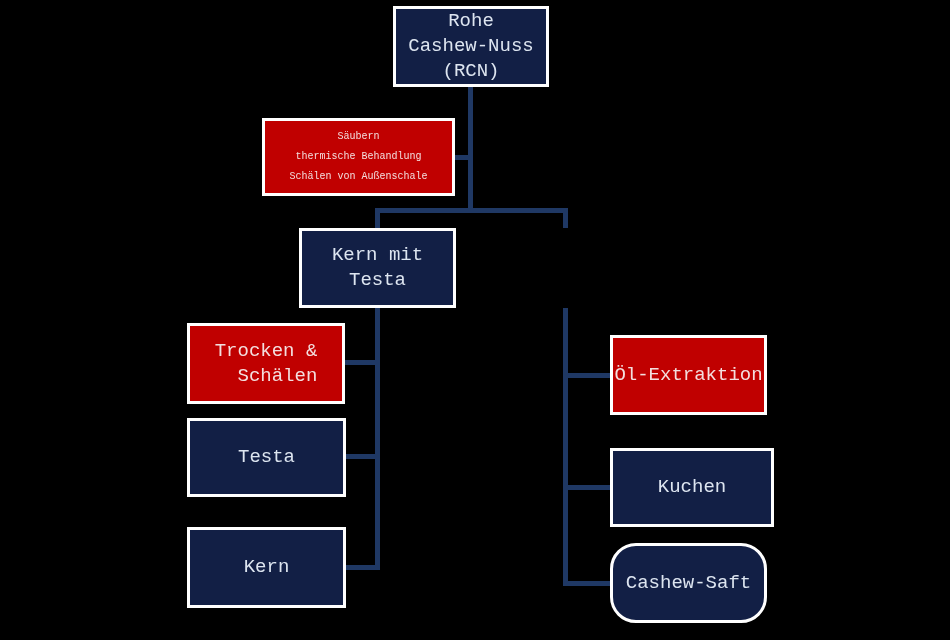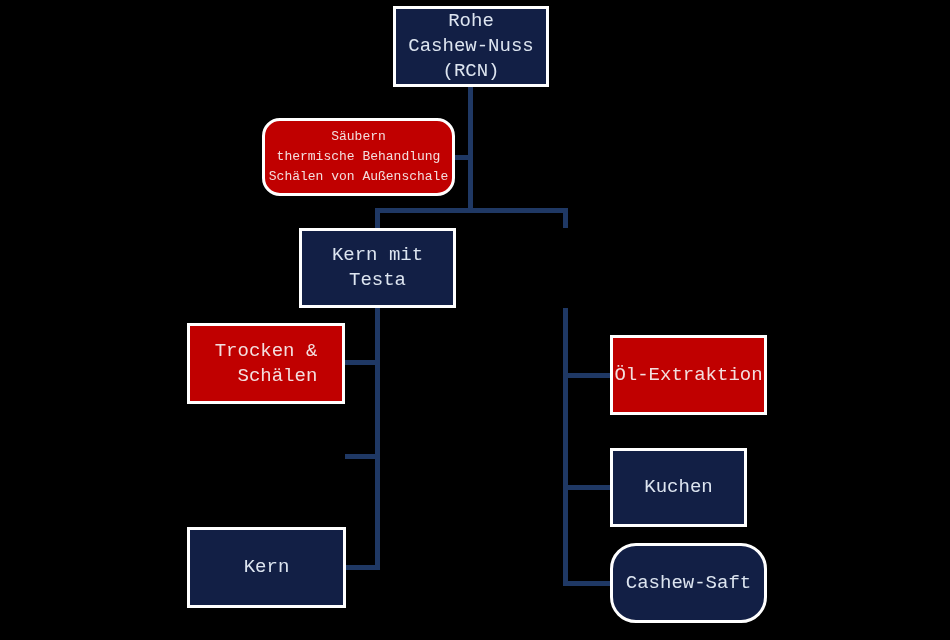--- a/index.html
+++ b/index.html
@@ -27,21 +27,21 @@
   }
   .node.product {
     background: #121f45;
     color: #dde5f0;
   }
   .node.process {
     background: #c00000;
     color: #f3dede;
   }
   .lbl-lg { font-size: 19px; line-height: 25px; }
-  .lbl-sm { font-size: 13px; line-height: 20px; border-radius: 18px; }
+  .lbl-sm { font-size: 10px; line-height: 20px; }
   .edge {
     position: absolute;
     background: #1f3864;
   }
 </style>
 </head>
 <body>
 
 <div class="canvas">
 
@@ -68,22 +68,23 @@
   <div class="node process lbl-sm" style="left:262px; top:118px; width:193px; height:78px;">Säubern
 thermische Behandlung
 Schälen von Außenschale</div>
 
   <div class="node product lbl-lg" style="left:299px; top:228px; width:157px; height:80px;">Kern mit Testa</div>
 
 
   <div class="node process lbl-lg" style="left:187px; top:323px; width:158px; height:81px;text-align:right;">Trocken &amp;
 Schälen</div>
 
+  <div class="node product lbl-lg" style="left:187px; top:418px; width:159px; height:79px;">Testa</div>
 
   <div class="node process lbl-lg" style="left:610px; top:335px; width:157px; height:80px;">Öl-Extraktion</div>
 
   <div class="node product lbl-lg" style="left:187px; top:527px; width:159px; height:81px;">Kern</div>
 
-  <div class="node product lbl-lg" style="left:610px; top:448px; width:137px; height:79px;">Kuchen</div>
+  <div class="node product lbl-lg" style="left:610px; top:448px; width:164px; height:79px;">Kuchen</div>
 
   <div class="node product lbl-lg" style="left:610px; top:543px; width:157px; height:80px;border-radius:26px;">Cashew-Saft</div>
 
 </div>
 
 </body></html>

